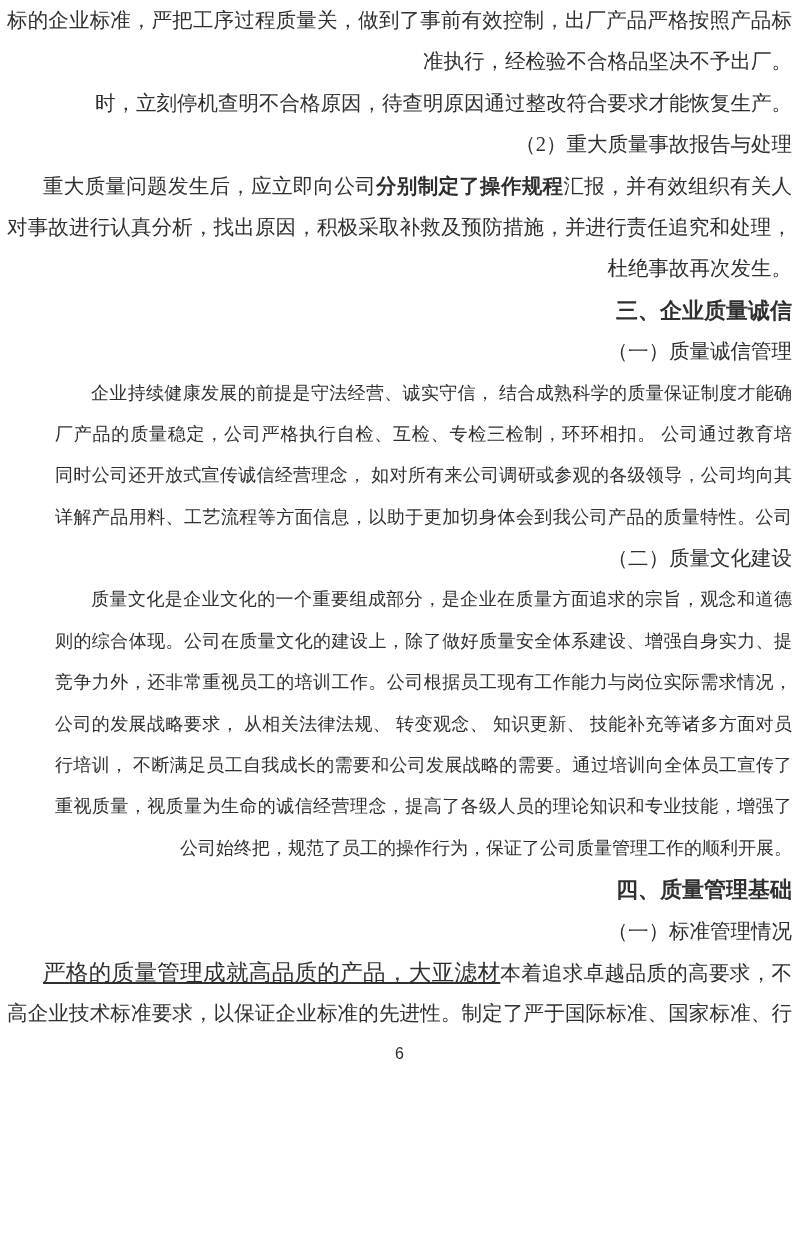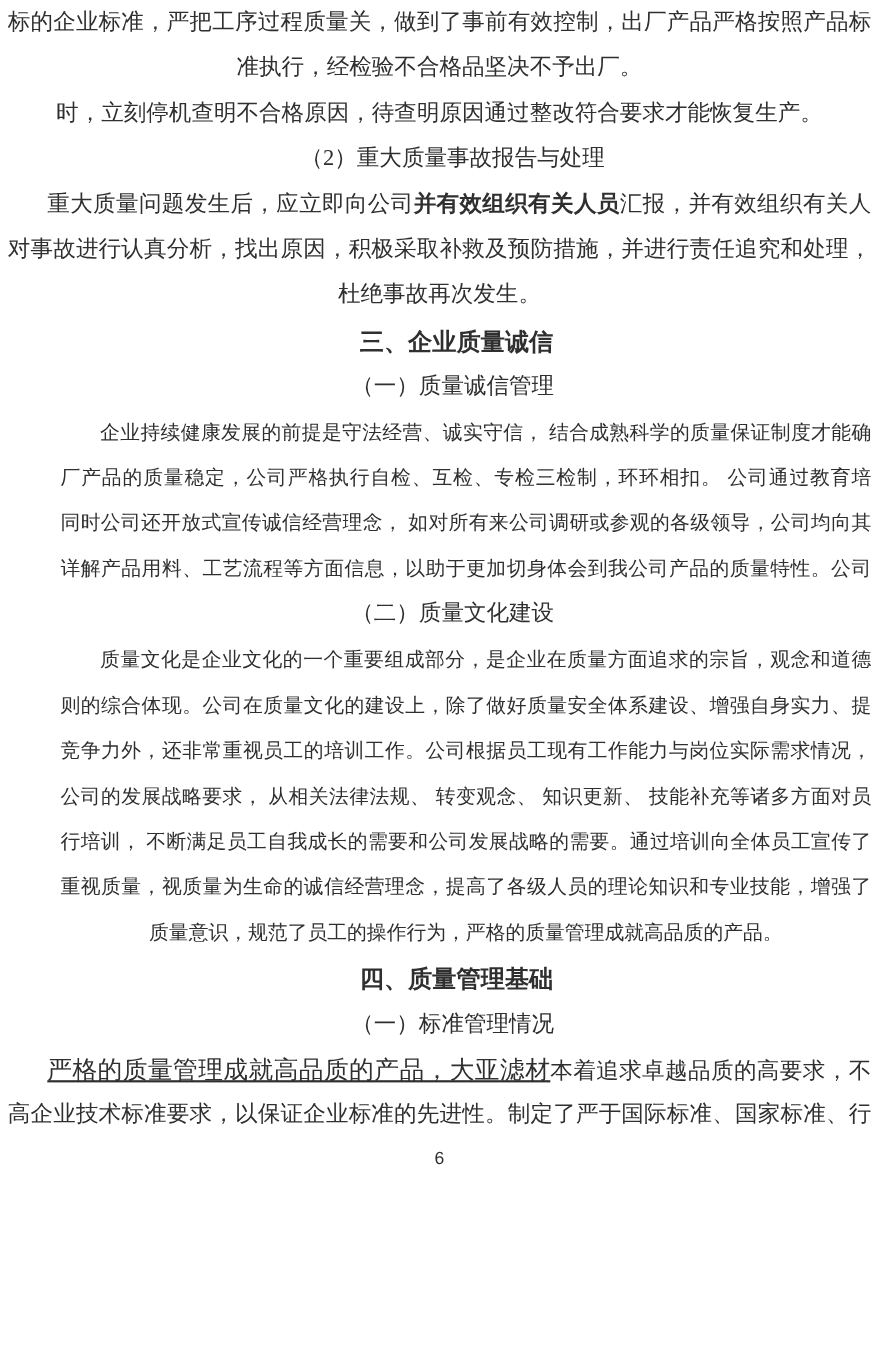--- a/index.html
+++ b/index.html
@@ -23,21 +23,21 @@
     overflow: hidden;
     letter-spacing: 0;
   }
   .regular { font-size: 20.5px; }
   .small   { font-size: 18px; margin-left: 48px; }
   .h2      { font-size: 22px; }
   .justify {
     text-align: justify;
     text-align-last: justify;
   }
-  .left { text-align: center; }
+  .left { text-align: right; }
   .cont    { padding-left: 0; }
   .first   { padding-left: 36px; }
   .sub     { padding-left: 24px; }
   .heading { padding-left: 31px; }
   .bold { font-weight: bold; }
   .big  { font-size: 22.5px; text-decoration: underline; }
   .page-footer {
     margin-top: 6px;
     text-align: center;
   }
@@ -50,37 +50,37 @@
 </style>
 </head>
 <body>
 
 <div class="doc">
   <div>
       <div class="line cont regular justify"><span>标的企业标准，严把工序过程质量关，做到了事前有效控制，出厂产品严格按照产品标</span></div>
       <div class="line cont regular left"><span>准执行，经检验不合格品坚决不予出厂。</span></div>
       <div class="line cont regular left"><span>时，立刻停机查明不合格原因，待查明原因通过整改符合要求才能恢复生产。</span></div>
       <div class="line sub regular left"><span>（2）重大质量事故报告与处理</span></div>
-      <div class="line first regular justify"><span>重大质量问题发生后，应立即向公司</span><span class="bold">并有效组织有关人员</span><span>汇报，并有效组织有关人员</span></div>
+      <div class="line first regular justify"><span>重大质量问题发生后，应立即向公司</span><span class="bold">分别制定了操作规程</span><span>汇报，并有效组织有关人员</span></div>
       <div class="line cont regular justify"><span>对事故进行认真分析，找出原因，积极采取补救及预防措施，并进行责任追究和处理，</span></div>
       <div class="line cont regular left"><span>杜绝事故再次发生。</span></div>
       <div class="line heading h2 left"><span class="bold">三、企业质量诚信</span></div>
       <div class="line sub regular left"><span>（一）质量诚信管理</span></div>
       <div class="line first small justify"><span>企业持续健康发展的前提是守法经营、诚实守信， 结合成熟科学的质量保证制度才能确保出</span></div>
       <div class="line cont small justify"><span>厂产品的质量稳定，公司严格执行自检、互检、专检三检制，环环相扣。 公司通过教育培训、 职</span></div>
       <div class="line cont small justify"><span>同时公司还开放式宣传诚信经营理念， 如对所有来公司调研或参观的各级领导，公司均向其展示</span></div>
       <div class="line cont small justify"><span>详解产品用料、工艺流程等方面信息，以助于更加切身体会到我公司产品的质量特性。公司始终把</span></div>
       <div class="line sub regular left"><span>（二）质量文化建设</span></div>
       <div class="line first small justify"><span>质量文化是企业文化的一个重要组成部分，是企业在质量方面追求的宗旨，观念和道德行为准</span></div>
       <div class="line cont small justify"><span>则的综合体现。公司在质量文化的建设上，除了做好质量安全体系建设、增强自身实力、提高核心</span></div>
       <div class="line cont small justify"><span>竞争力外，还非常重视员工的培训工作。公司根据员工现有工作能力与岗位实际需求情况， 结合</span></div>
       <div class="line cont small justify"><span>公司的发展战略要求， 从相关法律法规、 转变观念、 知识更新、 技能补充等诸多方面对员工进</span></div>
       <div class="line cont small justify"><span>行培训， 不断满足员工自我成长的需要和公司发展战略的需要。通过培训向全体员工宣传了公司</span></div>
       <div class="line cont small justify"><span>重视质量，视质量为生命的诚信经营理念，提高了各级人员的理论知识和专业技能，增强了员工的</span></div>
-      <div class="line cont small left"><span>质量意识，规范了员工的操作行为，严格的质量管理成就高品质的产品。</span></div>
+      <div class="line cont small left"><span>公司始终把，规范了员工的操作行为，保证了公司质量管理工作的顺利开展。</span></div>
       <div class="line heading h2 left"><span class="bold">四、质量管理基础</span></div>
       <div class="line sub regular left"><span>（一）标准管理情况</span></div>
       <div class="line first regular justify"><span class="big">严格的质量管理成就高品质的产品，大亚滤材</span><span>本着追求卓越品质的高要求，不断提</span></div>
       <div class="line cont regular justify"><span>高企业技术标准要求，以保证企业标准的先进性。制定了严于国际标准、国家标准、行</span></div>
     </div>
   <div class="page-footer">
     <span class="page-number">6</span>
   </div>
 </div>
 

